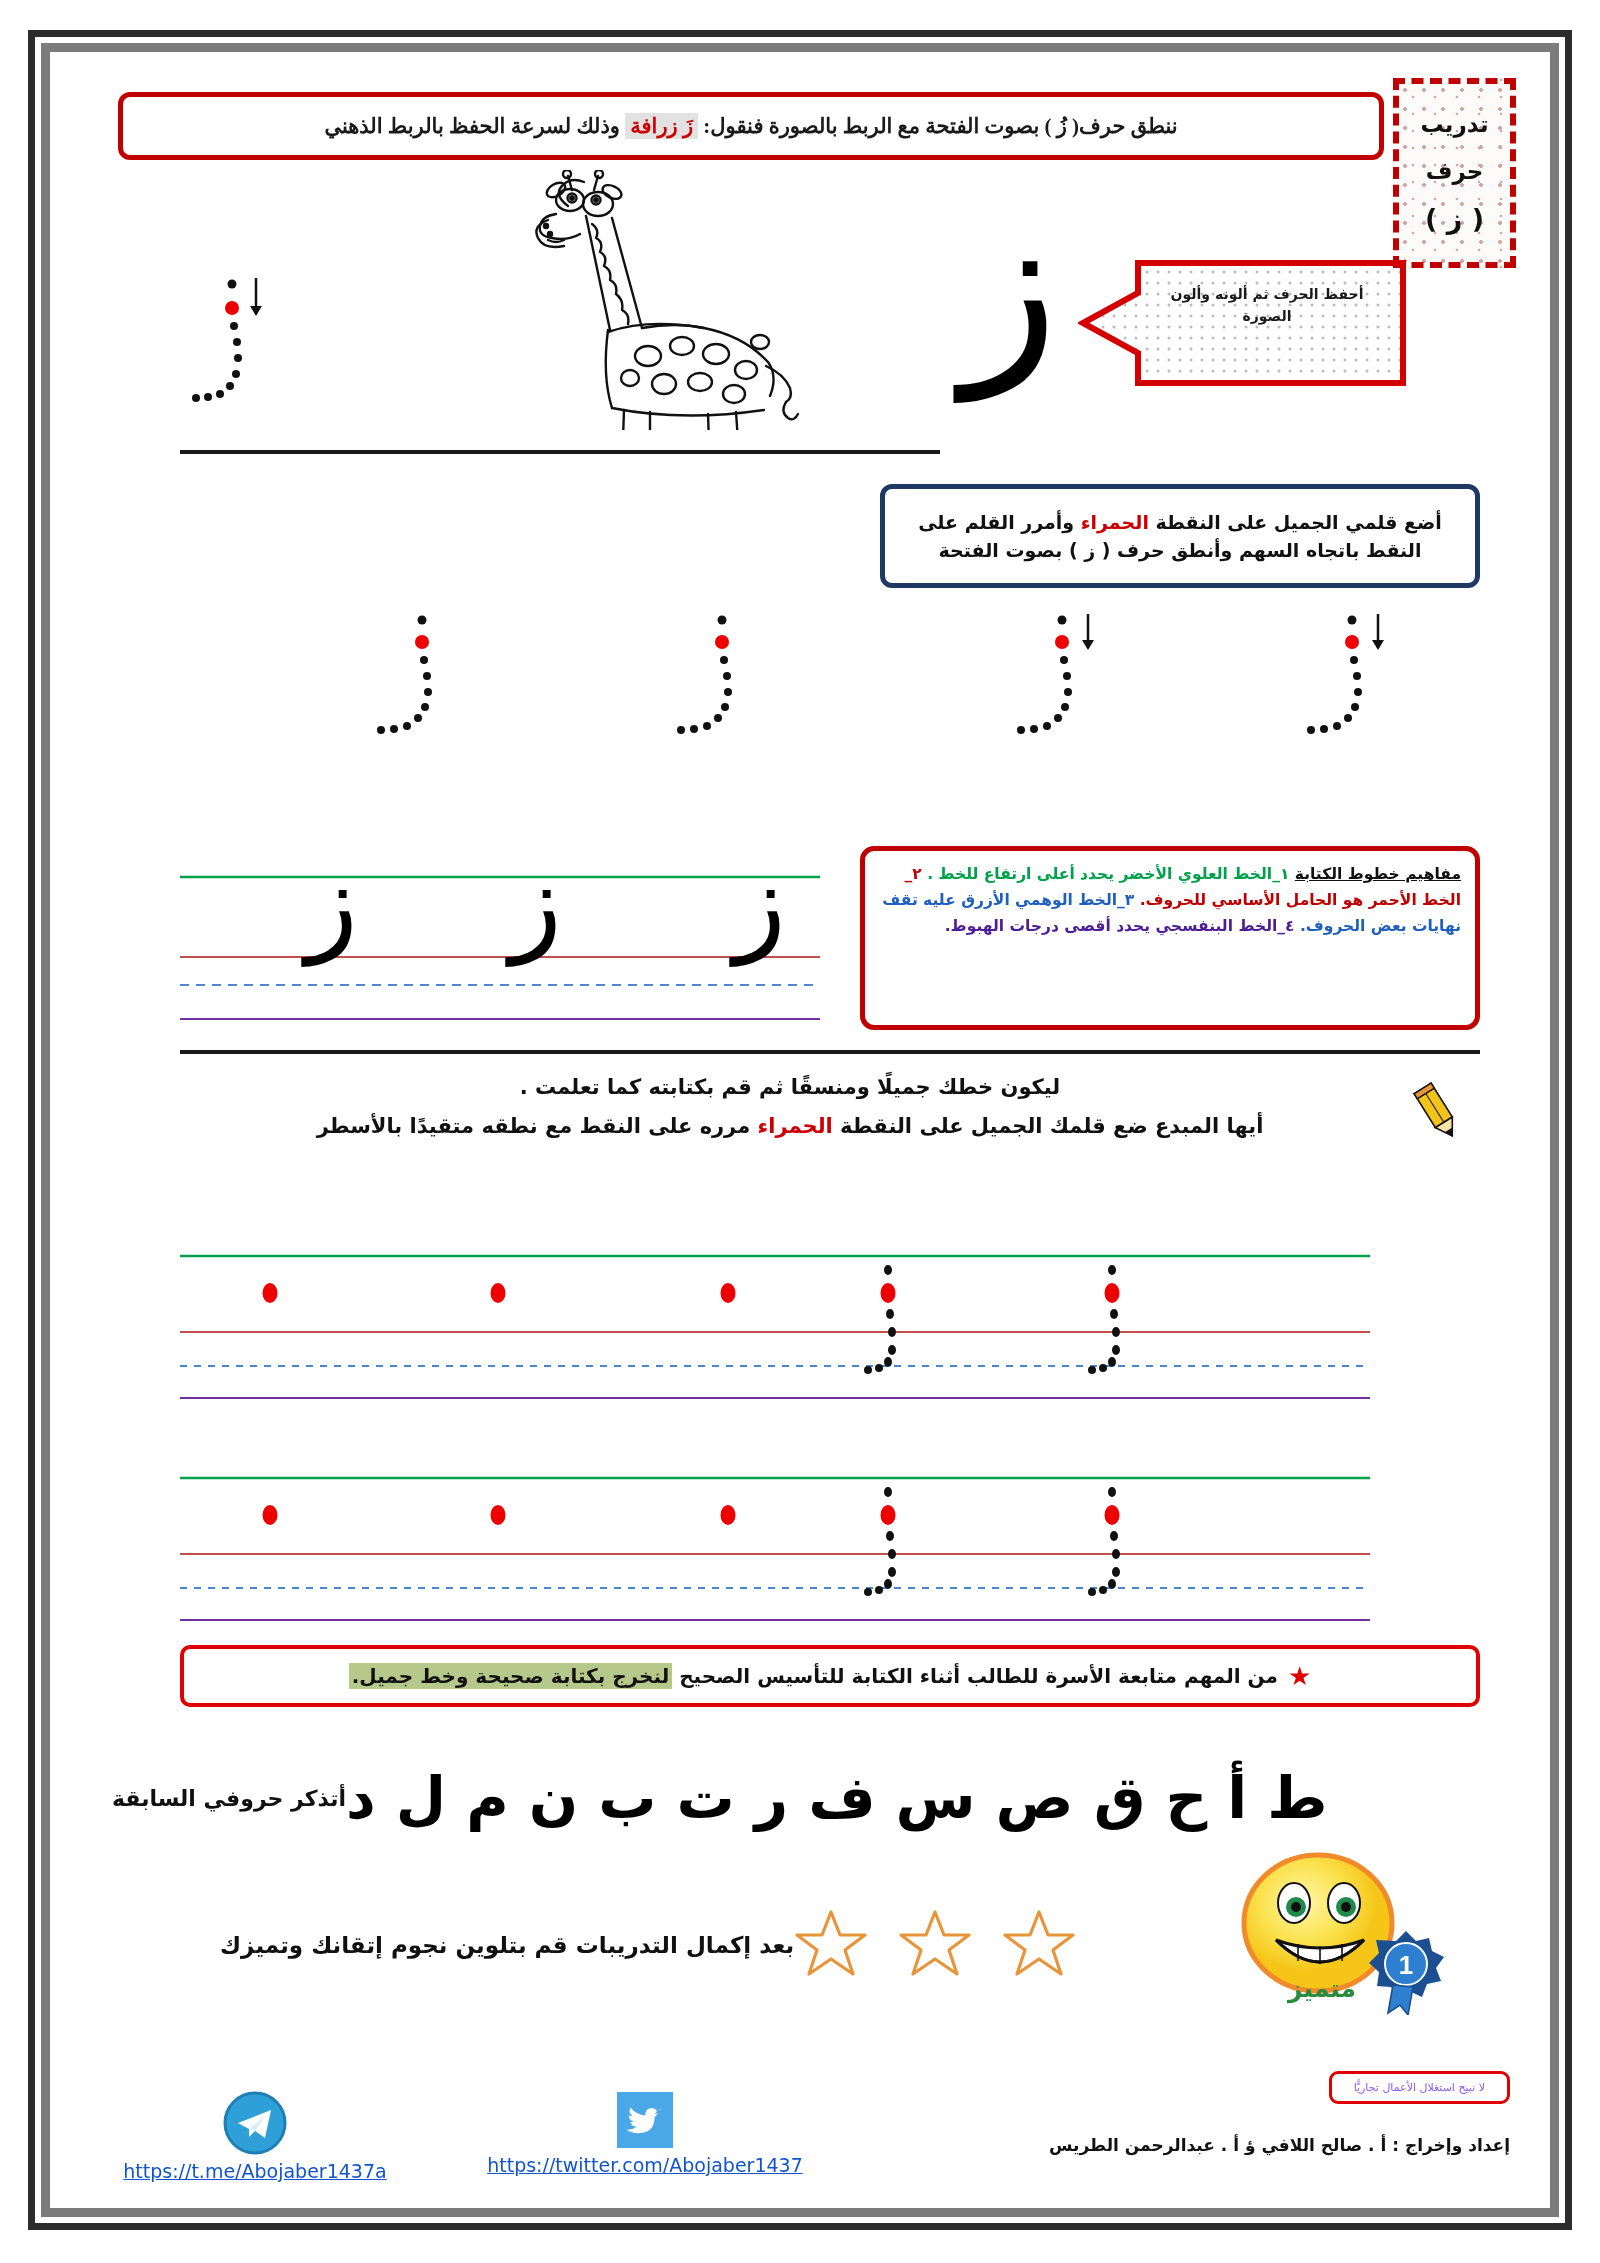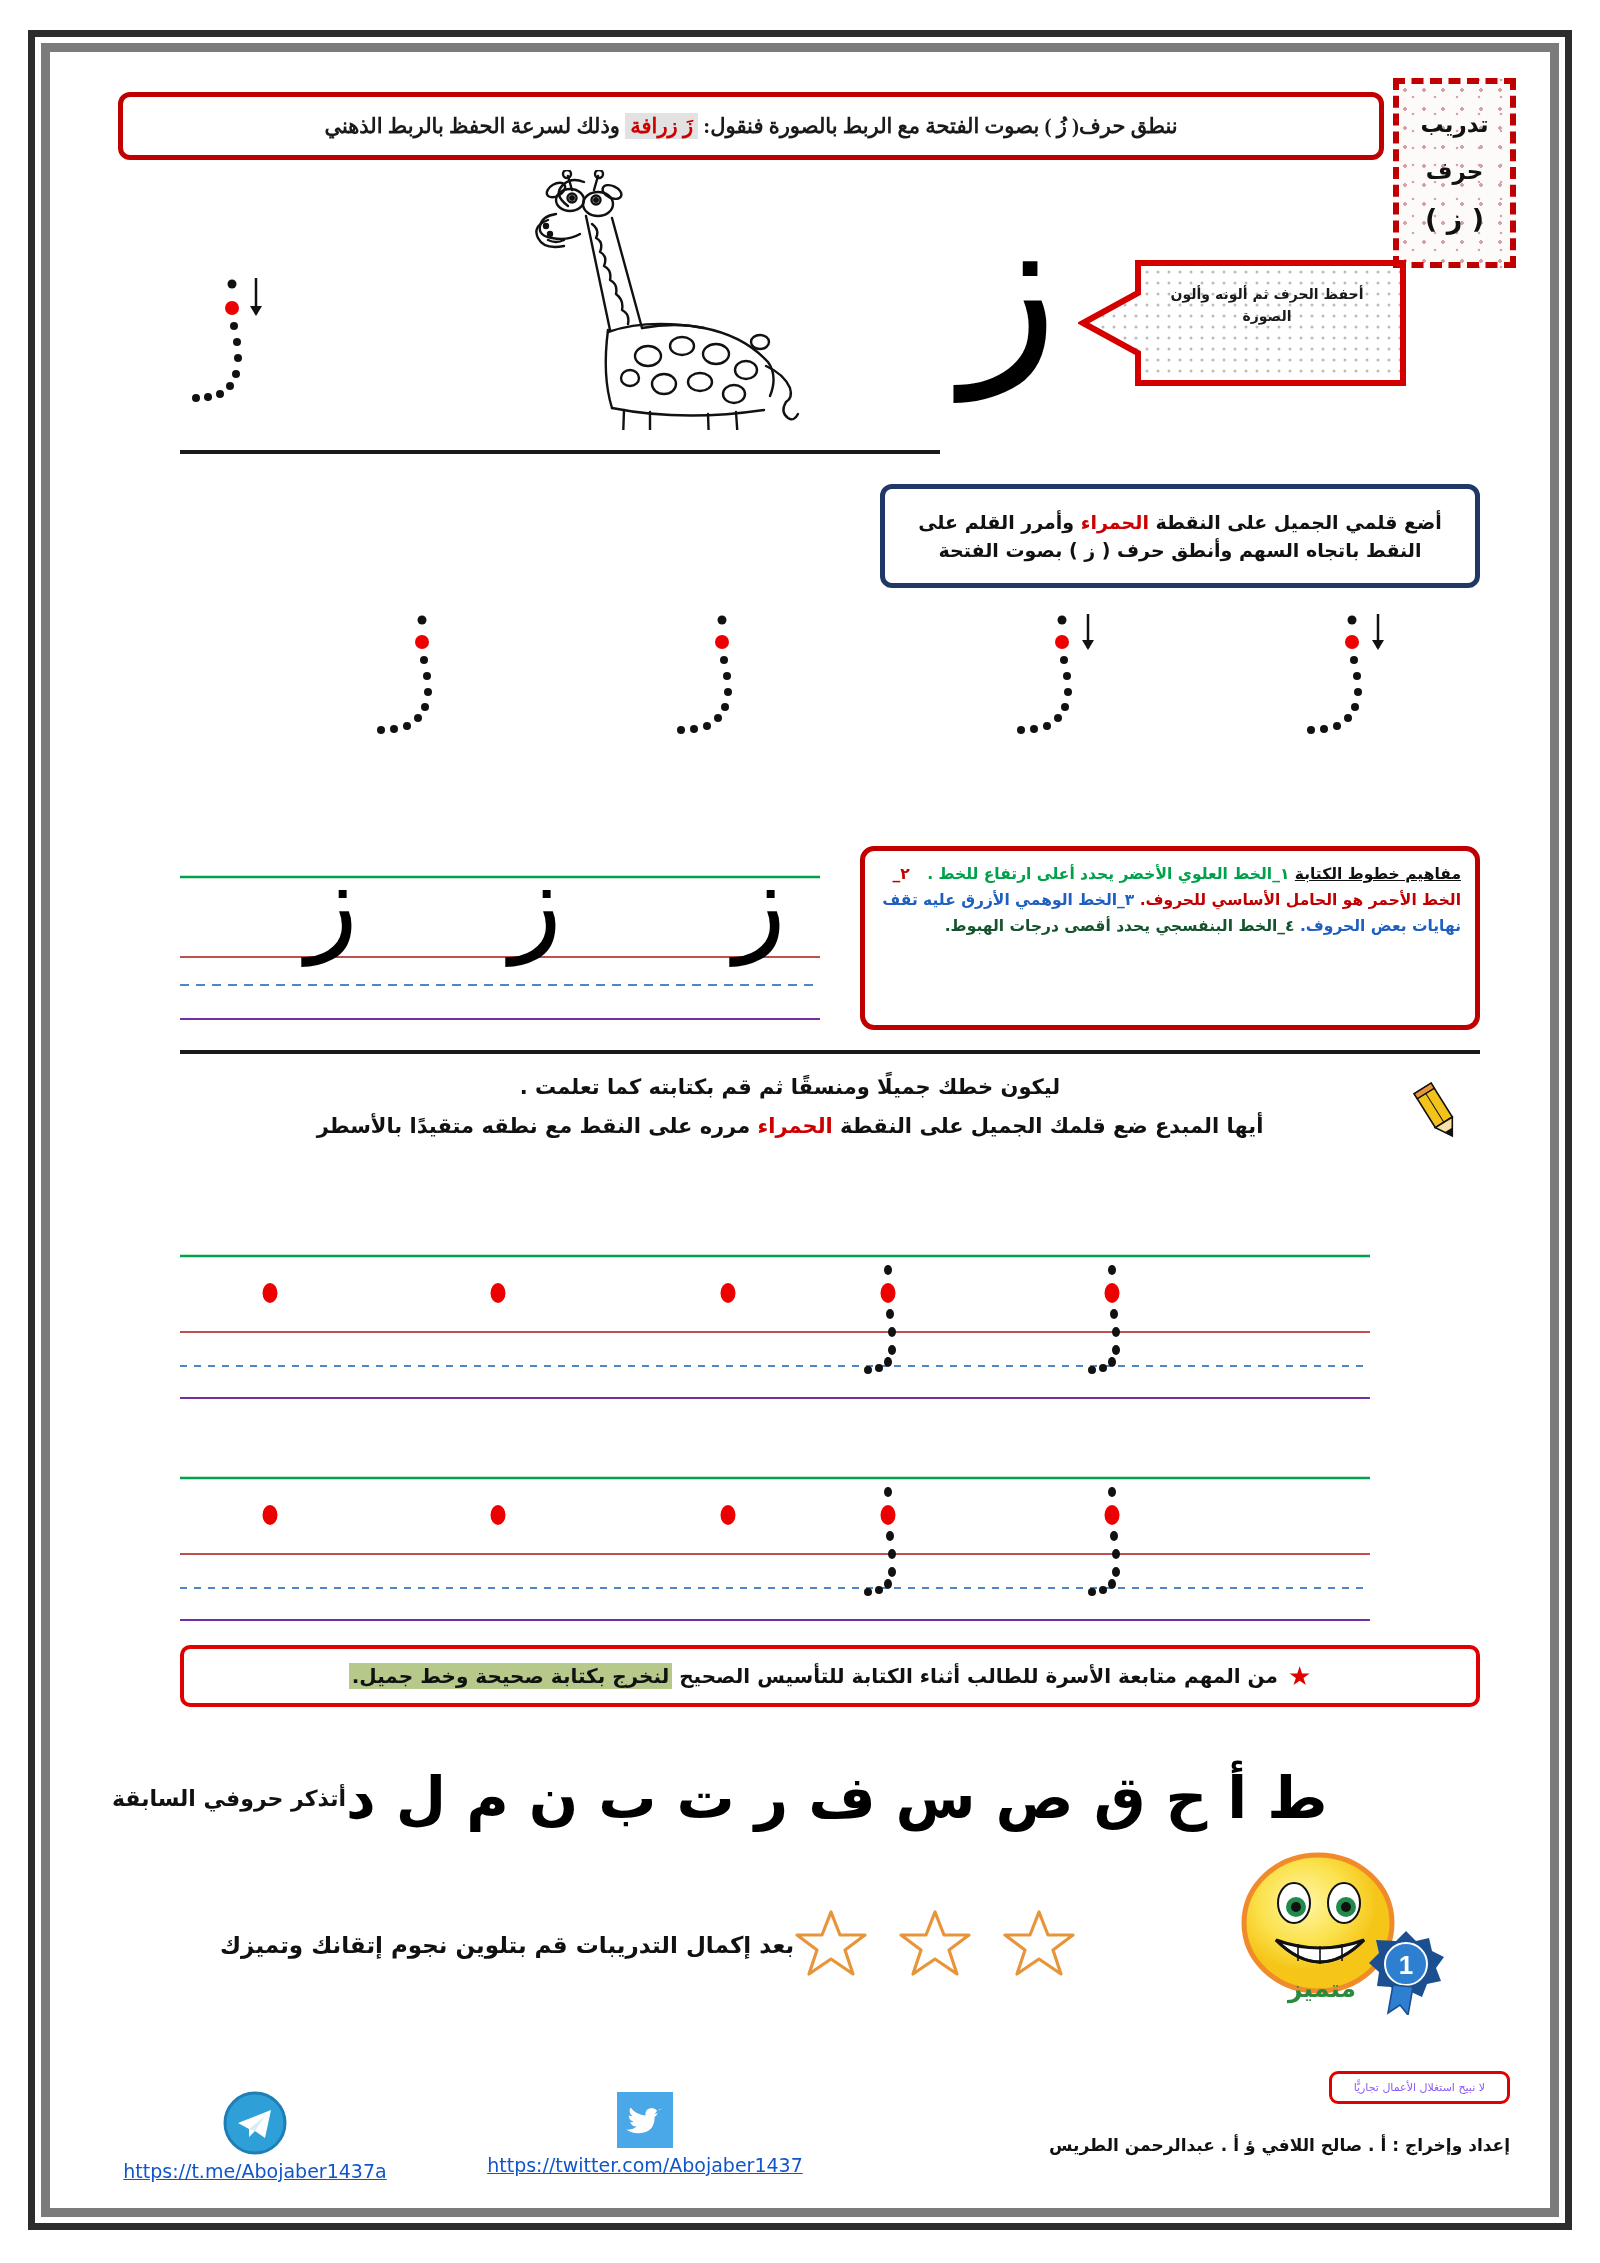--- a/index.html
+++ b/index.html
@@ -136,24 +136,24 @@
     border: 5px solid #c00000;
     border-radius: 14px;
     background: #fff;
     padding: 10px 14px;
     text-align: right;
   }
   .concepts-box p {
     font-size: 15.5px; font-weight: bold; line-height: 1.68; color: #111;
   }
   .c-title { color: #111; text-decoration: underline; }
-  .c-green { color: #00a14b; margin-left: 12px; }
+  .c-green { color: #00a14b; }
   .c-red { color: #c00000; }
   .c-blue { color: #1f5fbf; }
-  .c-purple { color: #14532d; }
+  .c-purple { color: #4c1d95; }
 
   
   .creative {
     position: absolute;
     left: 160px; top: 1068px;
     width: 1260px;
     text-align: center;
   }
   .creative p {
     font-size: 21px; font-weight: bold; color: #111; line-height: 1.85;

